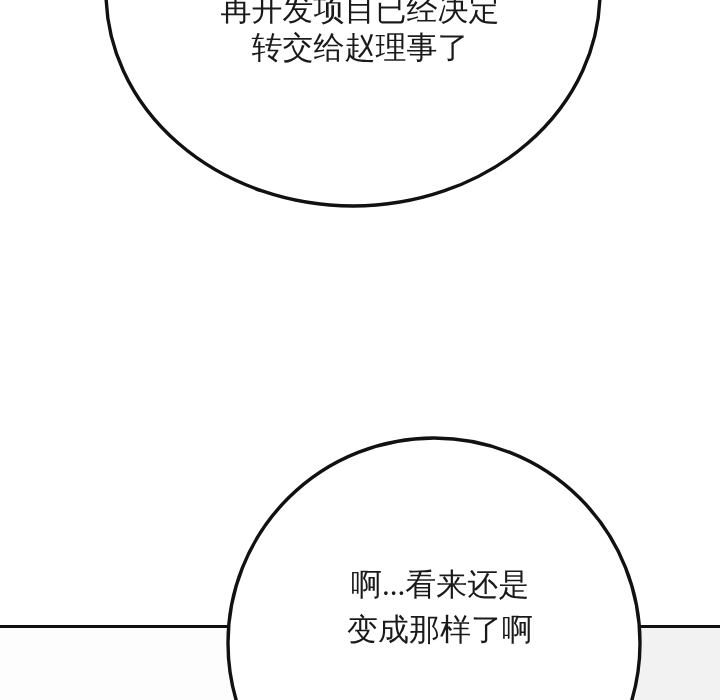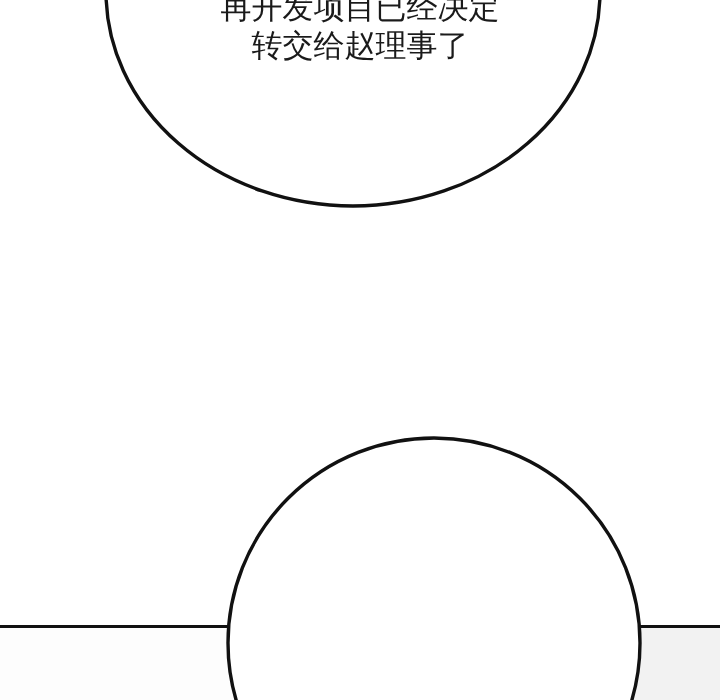--- a/index.html
+++ b/index.html
@@ -6,21 +6,21 @@
     margin: 0;
     padding: 0;
     background: #ffffff;
   }
   #page {
     position: relative;
     width: 720px;
     height: 700px;
     overflow: hidden;
     background: #ffffff;
-    font-family: Liberation Mono, monospace;
+    font-family: Liberation Serif, serif;
   }
 
   
   .panel-below {
     position: absolute;
     left: 0;
     top: 628px;
     width: 720px;
     height: 72px;
     background: #fdfdfd;
@@ -90,14 +90,16 @@
   <svg class="bubble-layer" viewBox="0 0 720 700">
 
     <ellipse cx="353" cy="-8" rx="247" ry="214" fill="#ffffff" stroke="#111111" stroke-width="3.4"></ellipse>
 
     <ellipse cx="434" cy="643" rx="206" ry="205" fill="#ffffff" stroke="#111111" stroke-width="3.4"></ellipse>
   </svg>
 
   <div class="bubble-text" id="bubble-top-text">再开发项目已经决定
 转交给赵理事了</div>
 
+  <div class="bubble-text" id="bubble-bottom-text">啊...看来还是
+变成那样了啊</div>
 
 </div>
 
 </body></html>

